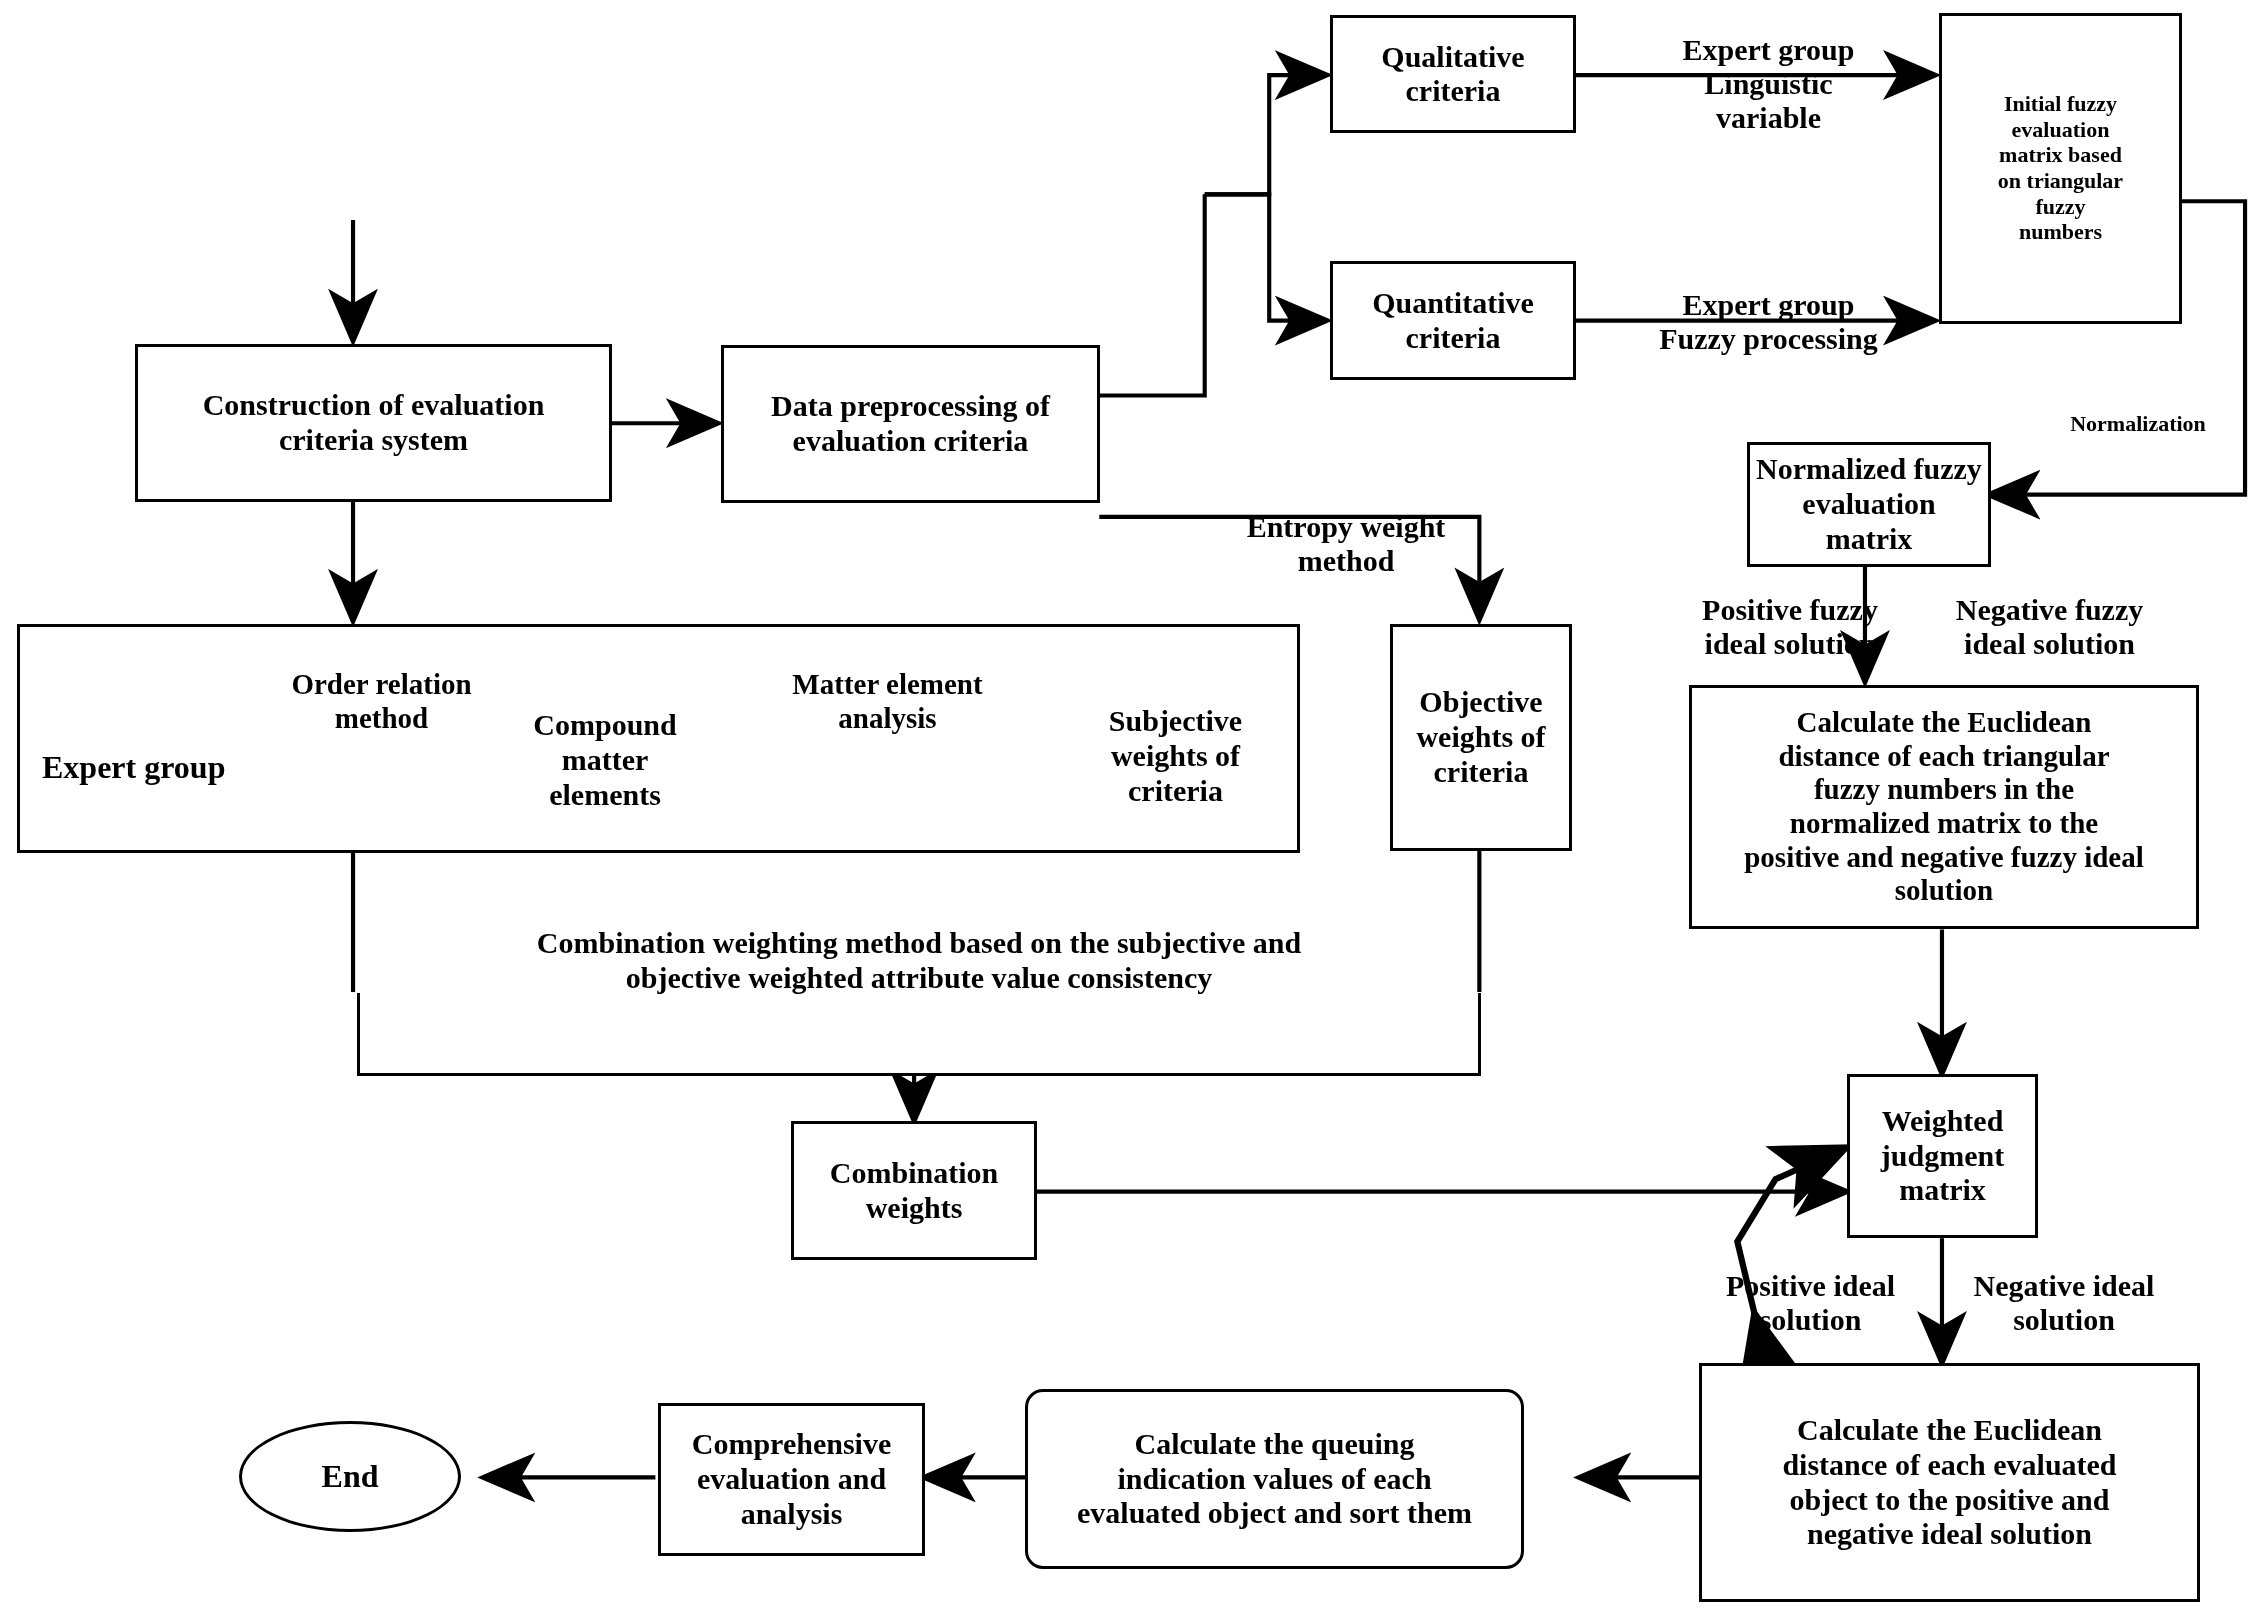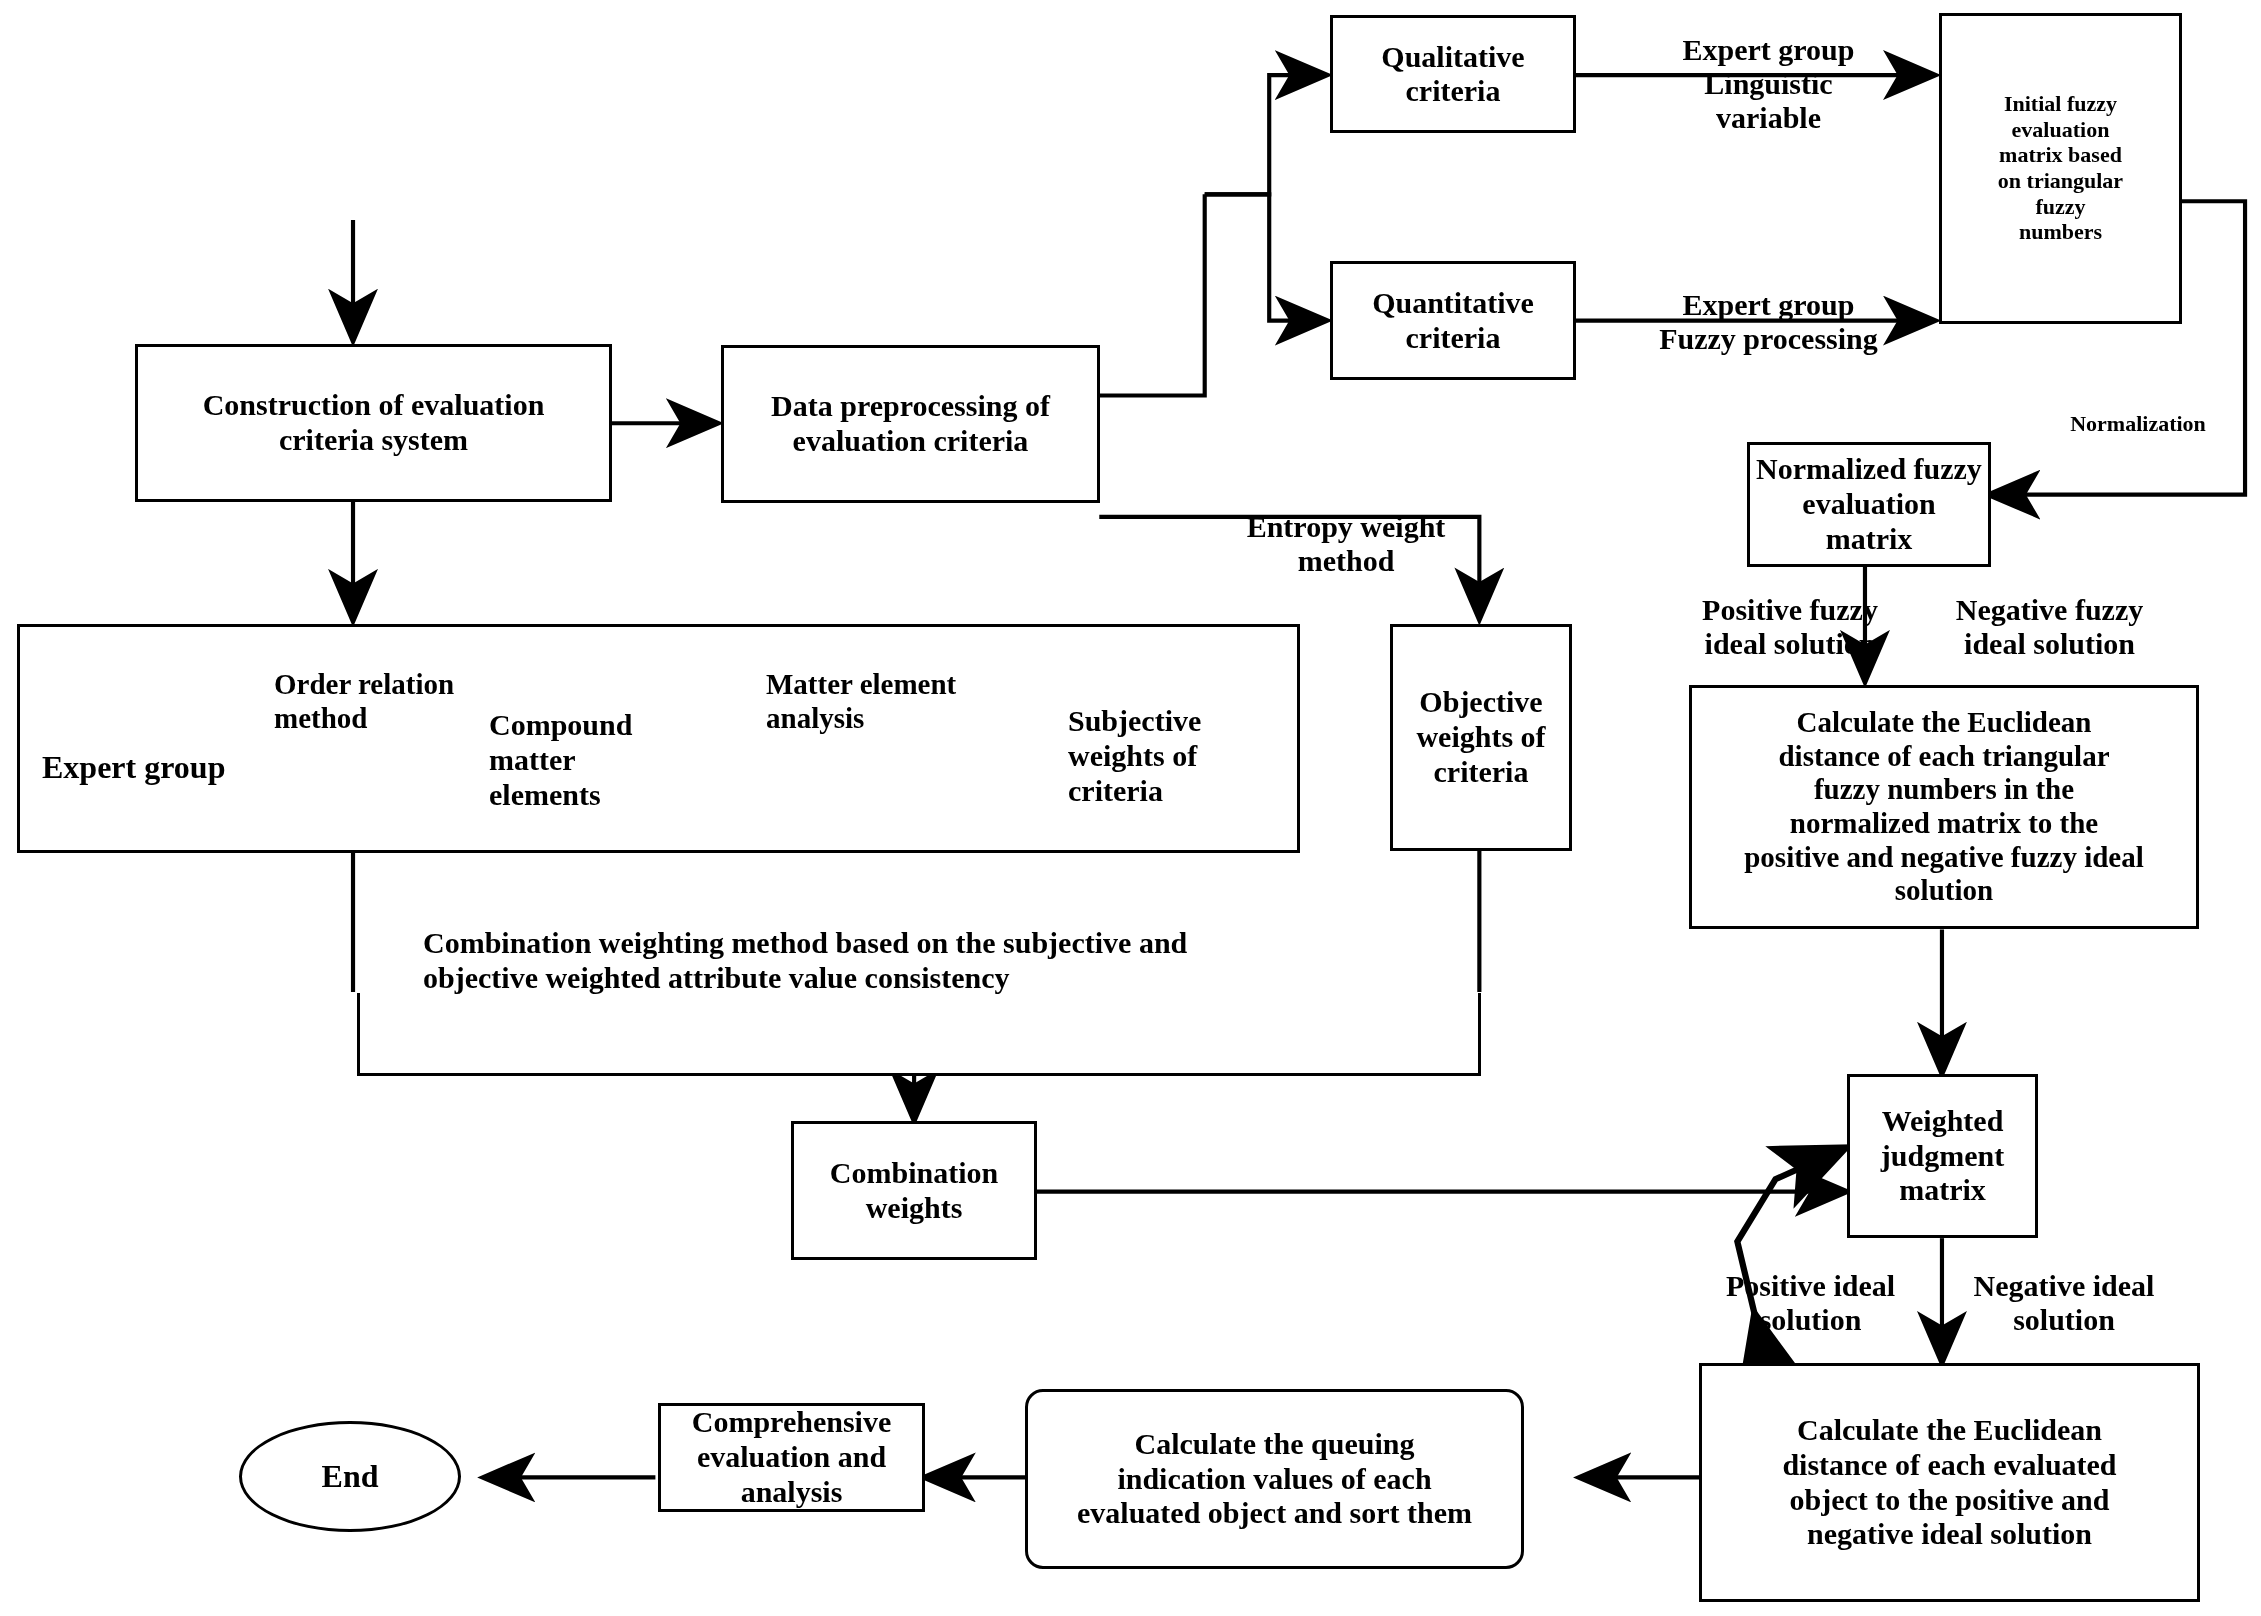--- a/index.html
+++ b/index.html
@@ -32,20 +32,21 @@
     font-weight:bold;
     color:#000000;
     text-align:center;
     line-height:1.14;
     white-space:pre-line;
   }
   .inner{
     position:absolute;
     font-weight:bold;
     color:#000000;
+    text-align:center;
     line-height:1.16;
     white-space:pre-line;
   }
 </style>
 </head>
 <body>
 
 <div id="stage">
 
   <svg class="layer" viewBox="0 0 3260 2331" xmlns="http://www.w3.org/2000/svg">
@@ -164,21 +165,21 @@
 object to the positive and
 negative ideal solution</span>
   </div>
 
   <div class="node" style="left:1025px;top:1389px;width:499px;height:180px;font-size:30px;white-space:pre-line;border-radius:18px;">
     <span>Calculate the queuing
 indication values of each
 evaluated object and sort them</span>
   </div>
 
-  <div class="node" style="left:658px;top:1403px;width:267px;height:109px;font-size:30px;white-space:pre-line;">
+  <div class="node" style="left:658px;top:1403px;width:267px;height:153px;font-size:30px;white-space:pre-line;">
     <span>Comprehensive
 evaluation and
 analysis</span>
   </div>
 
   <div class="node" style="left:1390px;top:624px;width:182px;height:227px;font-size:30px;white-space:pre-line;">
     <span>Objective
 weights of
 criteria</span>
   </div>

